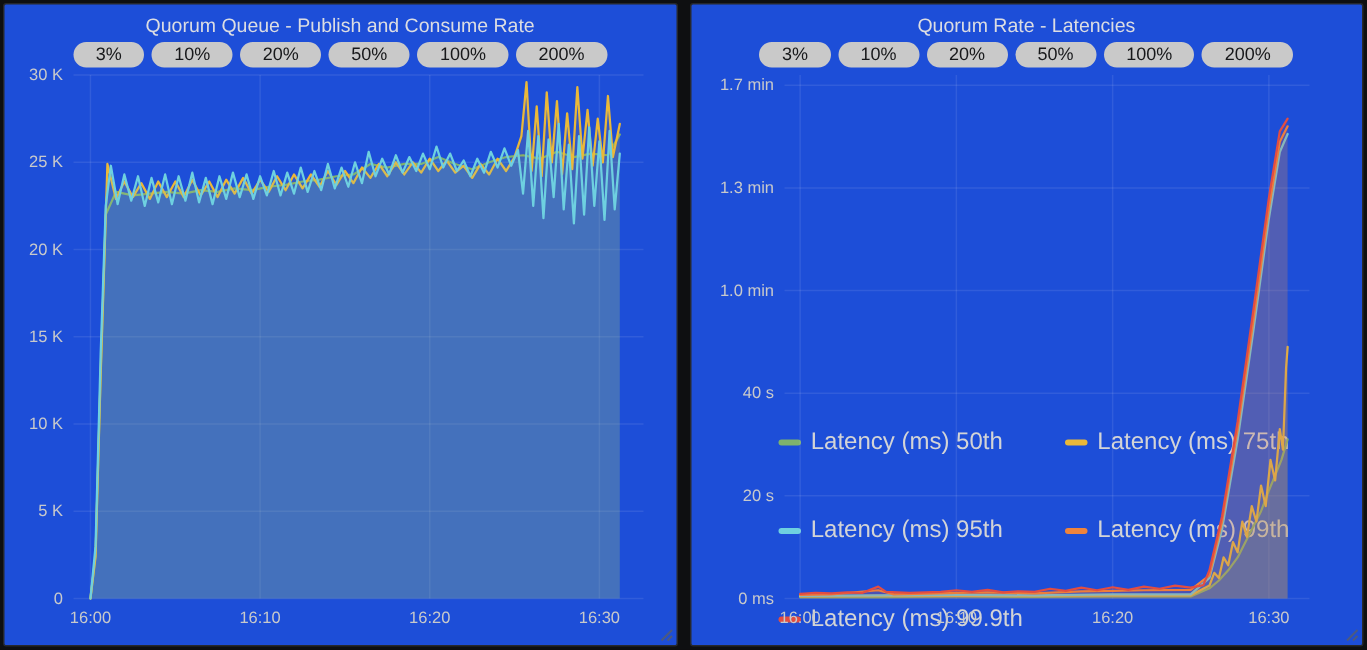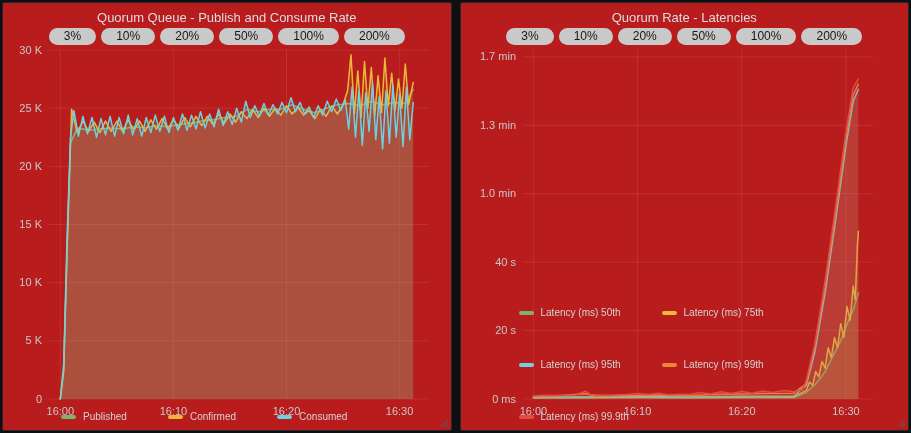--- a/index.html
+++ b/index.html
@@ -7,21 +7,21 @@
   body {
     background: #0e0f11;
     font-family: "Liberation Sans", sans-serif;
     display: flex;
     gap: 8px;
     padding: 2px;
     overflow: hidden;
   }
   .panel {
     flex: 1 1 0;
-    background: #b91c1c;
+    background: #1d4ed8;
     border: 1px solid #26282d;
     border-radius: 2px;
     position: relative;
     display: flex;
     flex-direction: column;
     padding: 5px 6px 2px 6px;
     min-width: 0;
   }
   .panel-header {
     text-align: center;
@@ -65,21 +65,21 @@
   }
   .chart-wrap svg { display: block; }
   svg text { font-family: "Liberation Sans", sans-serif; }
   .legend {
     flex: 0 0 auto;
     display: flex;
     flex-wrap: wrap;
     column-gap: 20px;
     row-gap: 3px;
     padding: 1px 10px 6px 52px;
-    font-size: 10px;
+    font-size: 16px;
     color: #d3d4d6;
     gap: 41px;
   }
   .legend-item {
     display: inline-flex;
     align-items: center;
     gap: 7px;
     cursor: pointer;
     white-space: nowrap;
   }
@@ -138,34 +138,20 @@
         <text x="277.5" y="373" text-anchor="middle" fill="#c8c9cb" font-size="11">16:20</text>
         <line x1="390.5952380952381" x2="390.5952380952381" y1="8" y2="357" stroke="rgba(255,255,255,0.09)" stroke-width="1"></line>
         <text x="390.5952380952381" y="373" text-anchor="middle" fill="#c8c9cb" font-size="11">16:30</text>
         <path d="M51.3 357.0L54.7 327.9L58.1 205.8L61.5 101.1L68.3 85.9L79.6 88.3L90.9 87.1L102.2 85.9L113.5 87.1L124.8 84.8L136.1 85.9L147.4 83.6L158.8 84.8L170.1 82.5L181.4 81.3L192.7 79.0L204.0 77.8L215.3 75.5L226.6 74.3L237.9 67.3L249.2 69.7L260.5 67.3L271.8 67.3L283.2 62.7L294.5 67.3L305.8 70.8L317.1 66.2L328.4 62.7L339.7 61.5L351.0 63.8L362.3 59.2L373.6 62.7L384.9 60.4L396.3 61.5L404.2 47.6L404.2 357.0L51.3 357.0Z" fill="#7EB26D" fill-opacity="0.12" stroke="none"></path>
         <path d="M51.3 357.0L54.7 327.9L58.1 205.8L61.5 101.1L68.3 85.9L79.6 88.3L90.9 87.1L102.2 85.9L113.5 87.1L124.8 84.8L136.1 85.9L147.4 83.6L158.8 84.8L170.1 82.5L181.4 81.3L192.7 79.0L204.0 77.8L215.3 75.5L226.6 74.3L237.9 67.3L249.2 69.7L260.5 67.3L271.8 67.3L283.2 62.7L294.5 67.3L305.8 70.8L317.1 66.2L328.4 62.7L339.7 61.5L351.0 63.8L362.3 59.2L373.6 62.7L384.9 60.4L396.3 61.5L404.2 47.6" fill="none" stroke="#7EB26D" stroke-width="1.5" stroke-linejoin="round" stroke-linecap="round"></path>
         <path d="M51.3 357.0L54.7 329.1L58.1 208.1L61.5 102.2L62.6 67.3L68.3 90.6L73.9 79.0L79.6 89.4L85.2 80.1L90.9 90.6L96.5 79.0L102.2 89.4L107.9 79.0L113.5 89.4L119.2 77.8L124.8 88.3L130.5 79.0L136.1 89.4L141.8 77.8L147.4 87.1L153.1 76.6L158.8 87.1L164.4 77.8L170.1 85.9L175.7 75.5L181.4 84.8L187.0 74.3L192.7 83.6L198.3 74.3L204.0 82.5L209.6 72.0L215.3 81.3L221.0 72.0L226.6 80.1L232.3 69.7L237.9 76.6L243.6 67.3L249.2 75.5L254.9 66.2L260.5 74.3L266.2 66.2L271.8 73.1L277.5 63.8L283.2 72.0L288.8 65.0L294.5 73.1L300.1 68.5L305.8 76.6L311.4 67.3L317.1 74.3L322.7 63.8L328.4 72.0L334.0 62.7L338.6 48.7L342.0 12.7L345.4 72.0L348.8 28.9L352.1 75.5L355.5 19.6L358.9 66.2L362.3 25.4L365.7 74.3L369.1 33.6L372.5 70.8L375.9 16.1L379.3 63.8L382.7 31.3L386.1 68.5L389.5 37.1L392.9 66.2L396.3 22.0L399.6 62.7L404.2 40.6L404.2 357.0L51.3 357.0Z" fill="#EAB839" fill-opacity="0.12" stroke="none"></path>
         <path d="M51.3 357.0L54.7 329.1L58.1 208.1L61.5 102.2L62.6 67.3L68.3 90.6L73.9 79.0L79.6 89.4L85.2 80.1L90.9 90.6L96.5 79.0L102.2 89.4L107.9 79.0L113.5 89.4L119.2 77.8L124.8 88.3L130.5 79.0L136.1 89.4L141.8 77.8L147.4 87.1L153.1 76.6L158.8 87.1L164.4 77.8L170.1 85.9L175.7 75.5L181.4 84.8L187.0 74.3L192.7 83.6L198.3 74.3L204.0 82.5L209.6 72.0L215.3 81.3L221.0 72.0L226.6 80.1L232.3 69.7L237.9 76.6L243.6 67.3L249.2 75.5L254.9 66.2L260.5 74.3L266.2 66.2L271.8 73.1L277.5 63.8L283.2 72.0L288.8 65.0L294.5 73.1L300.1 68.5L305.8 76.6L311.4 67.3L317.1 74.3L322.7 63.8L328.4 72.0L334.0 62.7L338.6 48.7L342.0 12.7L345.4 72.0L348.8 28.9L352.1 75.5L355.5 19.6L358.9 66.2L362.3 25.4L365.7 74.3L369.1 33.6L372.5 70.8L375.9 16.1L379.3 63.8L382.7 31.3L386.1 68.5L389.5 37.1L392.9 66.2L396.3 22.0L399.6 62.7L404.2 40.6" fill="none" stroke="#EAB839" stroke-width="1.5" stroke-linejoin="round" stroke-linecap="round"></path>
         <path d="M51.3 357.0L54.7 322.1L58.1 194.1L61.5 95.3L64.9 68.5L69.4 94.1L73.9 74.3L78.5 91.8L83.0 75.5L87.5 95.3L92.0 76.6L96.5 92.9L101.1 74.3L105.6 94.1L110.1 75.5L114.6 91.8L119.2 73.1L123.7 92.9L128.2 76.6L132.7 94.1L137.3 75.5L141.8 90.6L146.3 73.1L150.8 89.4L155.4 74.3L159.9 90.6L164.4 75.5L168.9 88.3L173.5 72.0L178.0 88.3L182.5 73.1L187.0 87.1L191.5 69.7L196.1 85.9L200.6 72.0L205.1 84.8L209.6 67.3L214.2 83.6L218.7 69.7L223.2 82.5L227.7 66.2L232.3 80.1L236.8 59.2L241.3 75.5L245.8 63.8L250.4 74.3L254.9 61.5L259.4 73.1L263.9 62.7L268.5 72.0L273.0 60.4L277.5 70.8L282.0 55.7L286.5 69.7L291.1 60.4L295.6 72.0L300.1 65.0L304.6 75.5L309.2 63.8L313.7 73.1L318.2 59.2L322.7 69.7L327.3 56.9L331.8 68.5L336.3 58.0L339.7 87.1L343.1 45.2L346.5 95.3L349.9 48.7L353.3 103.4L356.7 51.0L360.1 89.4L363.5 40.6L366.8 97.6L370.2 54.5L373.6 106.9L377.0 48.7L380.4 101.1L383.8 42.9L387.2 95.3L390.6 52.2L394.0 104.6L397.4 45.2L400.8 97.6L404.2 60.4L404.2 357.0L51.3 357.0Z" fill="#6ED0E0" fill-opacity="0.12" stroke="none"></path>
         <path d="M51.3 357.0L54.7 322.1L58.1 194.1L61.5 95.3L64.9 68.5L69.4 94.1L73.9 74.3L78.5 91.8L83.0 75.5L87.5 95.3L92.0 76.6L96.5 92.9L101.1 74.3L105.6 94.1L110.1 75.5L114.6 91.8L119.2 73.1L123.7 92.9L128.2 76.6L132.7 94.1L137.3 75.5L141.8 90.6L146.3 73.1L150.8 89.4L155.4 74.3L159.9 90.6L164.4 75.5L168.9 88.3L173.5 72.0L178.0 88.3L182.5 73.1L187.0 87.1L191.5 69.7L196.1 85.9L200.6 72.0L205.1 84.8L209.6 67.3L214.2 83.6L218.7 69.7L223.2 82.5L227.7 66.2L232.3 80.1L236.8 59.2L241.3 75.5L245.8 63.8L250.4 74.3L254.9 61.5L259.4 73.1L263.9 62.7L268.5 72.0L273.0 60.4L277.5 70.8L282.0 55.7L286.5 69.7L291.1 60.4L295.6 72.0L300.1 65.0L304.6 75.5L309.2 63.8L313.7 73.1L318.2 59.2L322.7 69.7L327.3 56.9L331.8 68.5L336.3 58.0L339.7 87.1L343.1 45.2L346.5 95.3L349.9 48.7L353.3 103.4L356.7 51.0L360.1 89.4L363.5 40.6L366.8 97.6L370.2 54.5L373.6 106.9L377.0 48.7L380.4 101.1L383.8 42.9L387.2 95.3L390.6 52.2L394.0 104.6L397.4 45.2L400.8 97.6L404.2 60.4" fill="none" stroke="#6ED0E0" stroke-width="1.5" stroke-linejoin="round" stroke-linecap="round"></path>
       </svg>
-    </div>
-  <div class="legend">
-      <span class="legend-item">
-        <span class="swatch" style="background: rgb(126, 178, 109);"></span>
-        <span>Published</span>
-      </span>
-      <span class="legend-item">
-        <span class="swatch" style="background: rgb(234, 184, 57);"></span>
-        <span>Confirmed</span>
-      </span>
-      <span class="legend-item">
-        <span class="swatch" style="background: rgb(110, 208, 224);"></span>
-        <span>Consumed</span>
-      </span>
     </div>
   <svg class="resize-handle" viewBox="0 0 10 10">
     <path d="M9 2 L2 9 M9 6 L6 9" stroke="#5c5e63" stroke-width="1.4" fill="none"></path>
   </svg>
 </section>
 
 <section class="panel">
   <div class="panel-header">
     <span class="panel-title">Quorum Rate - Latencies</span>
   </div>

